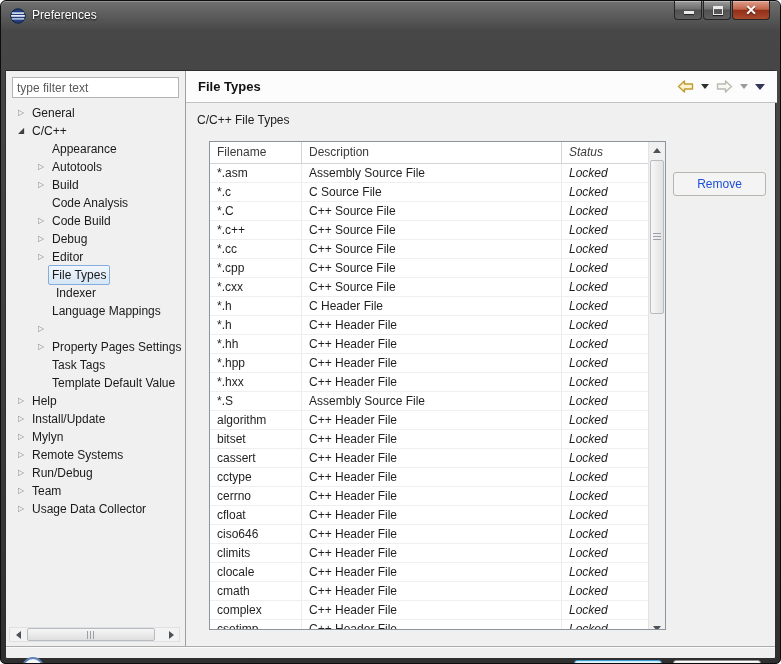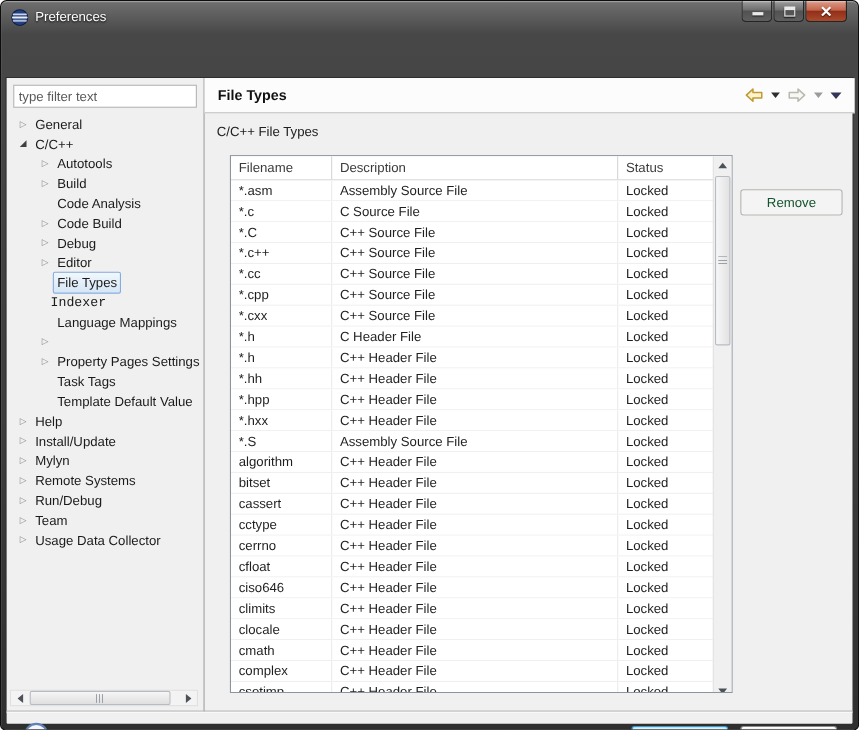--- a/index.html
+++ b/index.html
@@ -88,21 +88,21 @@
   .thead { display:flex; height:22px; line-height:21px; background:#fff;
     border-bottom:1px solid #d5d5d5; font-size:12px; color:#3b3b3b; }
   .thead .cell { border-right:1px solid #d5d5d5; }
   .tbody { height:473px; overflow:hidden; }
   .trow { display:flex; height:19px; line-height:18px; font-size:12px; color:#1f1f1f;
     border-bottom:1px solid #efefef; background:#fff; }
   .trow .cell { border-right:1px solid #ececec; }
   .cell { padding:0 7px; overflow:hidden; white-space:nowrap; }
   .c-file { width:92px; flex:none; }
   .c-desc { width:260px; flex:none; }
-  .c-status { flex:1; border-right:none !important; }
+  .c-status { flex:1; border-right:none !important;font-style:italic; }
 
   
   .vscroll { position:absolute; top:0; right:0; width:17px; height:495px;
     background:#f0f0f0; border-left:1px solid #e3e3e3; }
   .vs-btn { position:absolute; left:0; width:15px; height:17px; display:flex;
     align-items:center; justify-content:center; }
   .vs-up { top:0; } .vs-down { bottom:0; }
   .vs-thumb { position:absolute; left:1px; top:18px; width:14px; height:154px;
     background:linear-gradient(to right,#f7f7f7,#e2e2e2); border:1px solid #b7bcc3;
     border-radius:2px; display:flex; align-items:center; justify-content:center; }
@@ -118,21 +118,21 @@
     background:repeating-linear-gradient(to right,#9aa0a6 0 1px,transparent 1px 3px); }
 
   
   .btn { font-family:"Liberation Sans",sans-serif; font-size:12px; color:#222;
     border:1px solid #8e8f8f; border-radius:3px; text-align:center; cursor:default;
     background:linear-gradient(to bottom,#f2f2f2,#ebebeb 45%,#dddddd 50%,#cfcfcf);
     box-shadow:inset 0 1px 0 #fdfdfd; }
   .btn.default { border-color:#3c9ad1;
     background:linear-gradient(to bottom,#ecf8fe,#d9f0fc 45%,#b9e4fb 50%,#a6d9f4);
     box-shadow:inset 0 0 3px #8fd8f8; }
-  .btn.disabled { background:#f4f4f4; border-color:#b8b5b0; color:#14532d;
+  .btn.disabled { background:#f4f4f4; border-color:#b8b5b0; color:#1d4ed8;
     box-shadow:none; }
   .side-btn { position:absolute; left:487px; width:93px; height:24px; line-height:22px; }
   .btn-new { top:72px; border-color:#707070; }
   .btn-remove { top:101px; }
 
   
   .footer-sep { position:absolute; left:0; right:0; top:575px; height:1px; background:#ababab; }
   .footer-sep2 { position:absolute; left:0; right:0; top:576px; height:1px; background:#fafafa; }
   .help-btn { position:absolute; left:16px; top:586px; width:22px; height:22px;
     border:2px solid #5e82b5; border-radius:50%; color:#4a6fa5; font-size:14px;
@@ -172,20 +172,24 @@
     <div class="tree">
         <div class="tree-item" style="padding-left: 8px;">
     <span class="tw collapsed">▷</span>
     <span class="tree-label">General</span>
   </div>
         <div class="tree-item" style="padding-left: 8px;">
     <span class="tw expanded">◢</span>
     <span class="tree-label">C/C++</span>
   </div>
         <div class="tree-item" style="padding-left: 28px;">
+    <span class="tw"></span>
+    <span class="tree-label">Appearance</span>
+  </div>
+        <div class="tree-item" style="padding-left: 28px;">
     <span class="tw collapsed">▷</span>
     <span class="tree-label">Autotools</span>
   </div>
         <div class="tree-item" style="padding-left: 28px;">
     <span class="tw collapsed">▷</span>
     <span class="tree-label">Build</span>
   </div>
         <div class="tree-item" style="padding-left: 28px;">
     <span class="tw"></span>
     <span class="tree-label">Code Analysis</span>
@@ -199,21 +203,21 @@
     <span class="tree-label">Debug</span>
   </div>
         <div class="tree-item" style="padding-left: 28px;">
     <span class="tw collapsed">▷</span>
     <span class="tree-label">Editor</span>
   </div>
         <div class="tree-item" style="padding-left: 28px;">
     <span class="tw"></span>
     <span class="tree-label selected">File Types</span>
   </div>
-        <div class="tree-item" style="padding-left: 22px; font-family: Liberation Mono, monospace;">
+        <div class="tree-item" style="padding-left: 32px;">
     <span class="tw"></span>
     <span class="tree-label">Indexer</span>
   </div>
         <div class="tree-item" style="padding-left: 28px;">
     <span class="tw"></span>
     <span class="tree-label">Language Mappings</span>
   </div>
         <div class="tree-item" style="padding-left: 28px;">
     <span class="tw collapsed">▷</span>
   </div>

